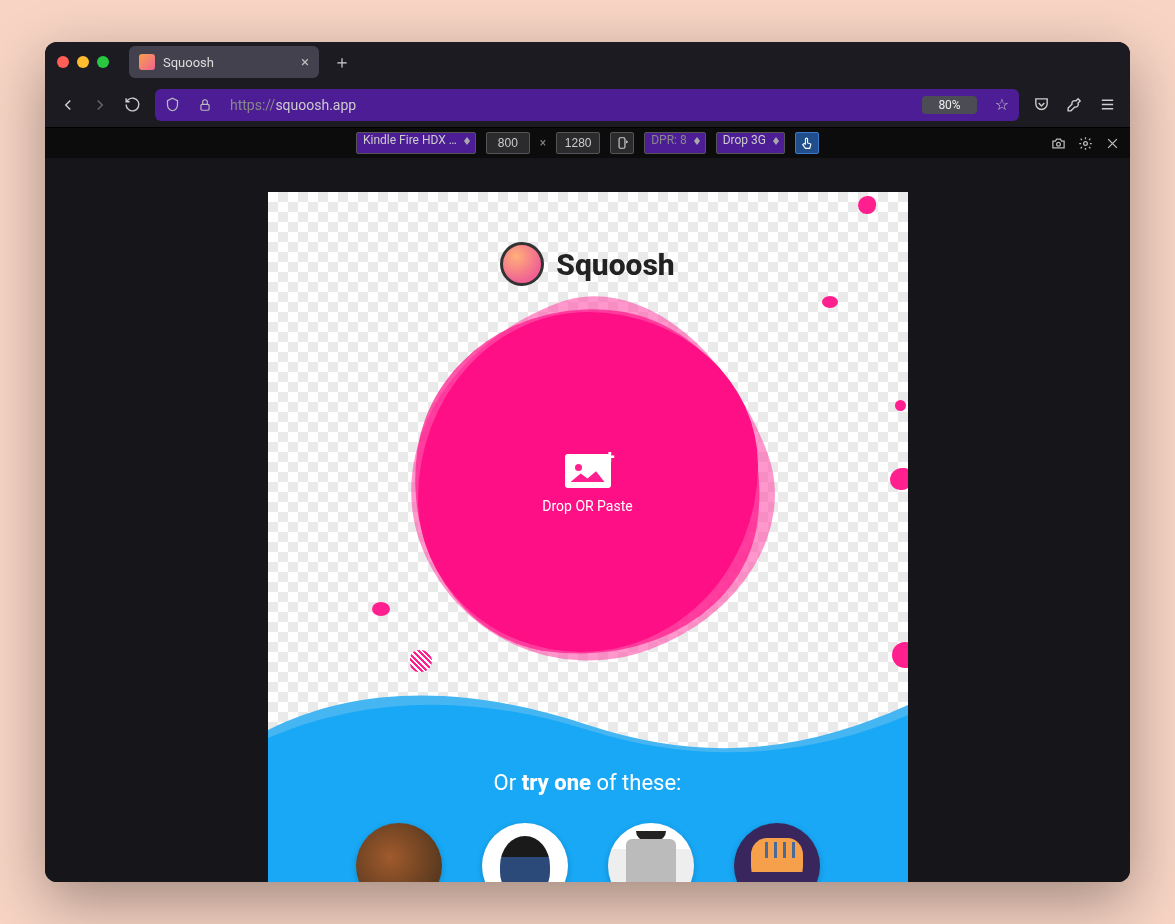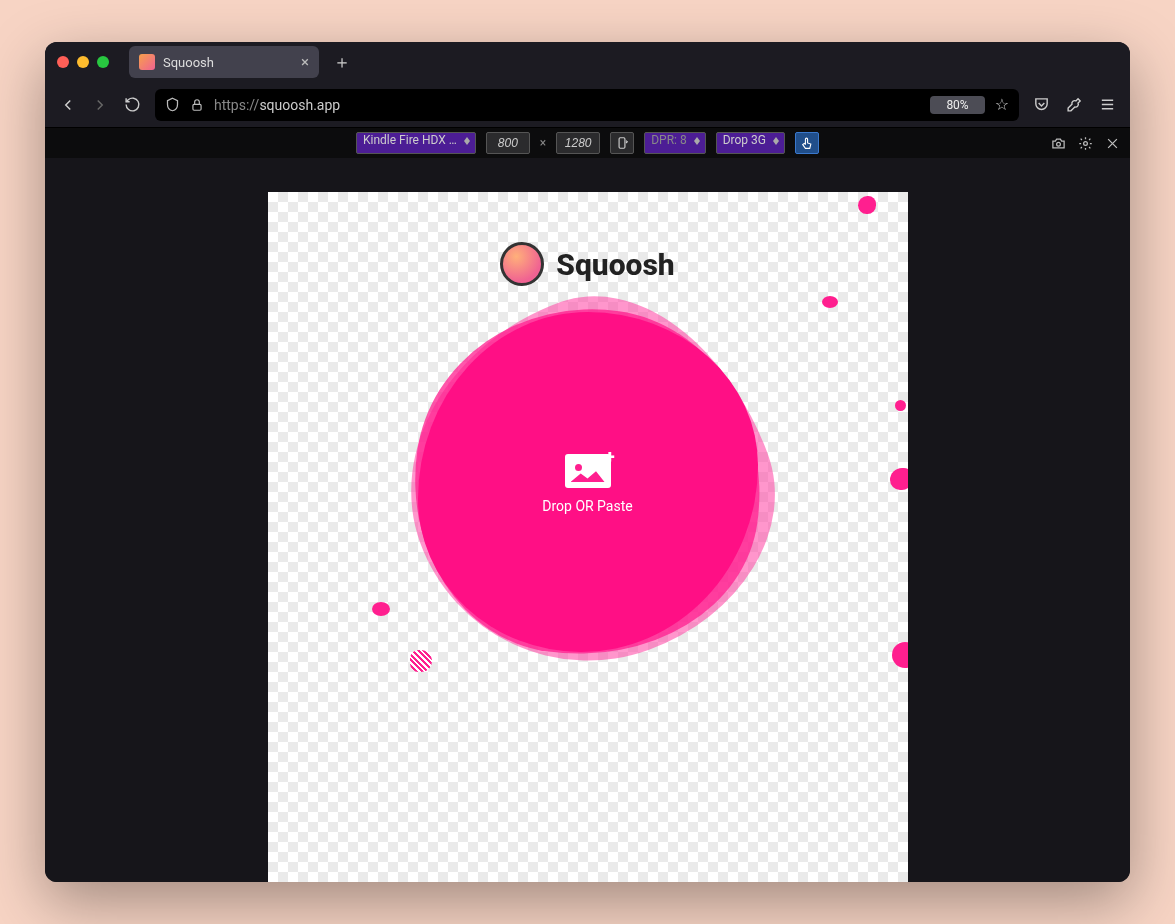--- a/index.html
+++ b/index.html
@@ -47,22 +47,22 @@
   .tab .close { margin-left:auto; color:#bbb; font-size:15px; cursor:pointer;}
   .new-tab { color:#ccc; font-size:18px; padding:0 4px; cursor:pointer;}
   
   .url-row {
     height:46px; background:#1c1b22; display:flex; align-items:center;
     padding:0 14px; gap:14px; border-bottom:1px solid #000;
   }
   .nav-icn { width:18px;height:18px; color:#ccc; display:flex;align-items:center;justify-content:center;}
   .nav-icn.dis{ color:#666; }
   .url-bar {
-    flex:1; height:32px; background:#000000; border-radius:6px;
-    display:flex; align-items:center; padding:0 10px; gap:10px; color:#ccc; font-size:14px;
+    flex:1; height:32px; background:#4c1d95; border-radius:6px;
+    display:flex; align-items:center; padding:0 10px; gap:18px; color:#ccc; font-size:14px;
   }
   .url-bar .lock{color:#bbb;}
   .url-text{ flex:1; white-space:nowrap; overflow:hidden;}
   .url-text .dim{ color:#888;}
   .zoom-badge{ background:#4c4c55;border-radius:4px;padding:2px 16px;font-size:12px;color:#eee;}
   .url-star{ color:#ccc; font-size:16px;}
   .tool-icns{ display:flex; gap:16px; color:#ccc;}
   .tool-icns span{ cursor:pointer;}
   
   .dev-bar {
@@ -75,21 +75,21 @@
     border-radius:2px;color:#ccc;font-size:12px;display:flex;align-items:flex-start;position:relative;
   }
   .dev-sel::after{content:"";position:absolute;right:5px;top:50%;transform:translateY(-50%);
     width:0;height:0;border-left:3px solid transparent;border-right:3px solid transparent;
     border-top:4px solid #aaa;}
   .dev-sel.up::before {content:"";position:absolute;right:5px;top:4px;
     width:0;height:0;border-left:3px solid transparent;border-right:3px solid transparent;
     border-bottom:4px solid #aaa;}
   .dev-inp{
     width:44px;height:22px;background:#2b2b2d;border:1px solid #555;color:#ccc;
-    text-align:center;font-size:12px;border-radius:2px;font-style:italic;
+    text-align:center;font-size:12px;border-radius:2px;
   }
   .dev-label{color:#888;}
   .dev-btn{
     width:24px;height:22px;border:1px solid #555;border-radius:2px;background:#2b2b2d;
     display:flex;align-items:center;justify-content:center;color:#ccc;
   }
   .dev-btn.active{background:#204e8a;border-color:#3a78cc;}
   .dev-right{position:absolute;right:10px;display:flex;gap:12px;color:#bbb;}
   .dev-right span{cursor:pointer;}
   
@@ -333,18 +333,39 @@
             <div class="img-icn">
               <div class="frame">
                   <div class="dot"></div>
                 </div>
               <div class="plus">+</div>
             </div>
             <div class="drop-text">Drop OR Paste</div>
           </div>
         </div>
 
+        <div class="blue-sec">
+          <svg viewBox="0 0 640 80" preserveAspectRatio="none">
+            <path d="M0 50 C 90 5, 200 5, 320 45 C 440 85, 540 70, 640 25 L640 80 L0 80 Z" fill="#45b6f2"></path>
+            <path d="M0 58 C 100 15, 210 15, 320 50 C 430 85, 540 78, 640 35 L640 80 L0 80 Z" fill="#18a8f6"></path>
+          </svg>
+          <div class="blue-body">
+            <h3>
+              <span>Or </span><b>try one</b><span> of these:</span>
+            </h3>
+            <div class="thumbs">
+              <div class="thumb t1"></div>
+              <div class="thumb t2">
+                  <div class="woman"></div>
+                </div>
+              <div class="thumb t3"></div>
+              <div class="thumb t4">
+                  <div class="hand"></div>
+                </div>
+            </div>
+          </div>
+        </div>
 
       </div>
     </div>
   </div>
 
 </div>
 
 </body></html>

